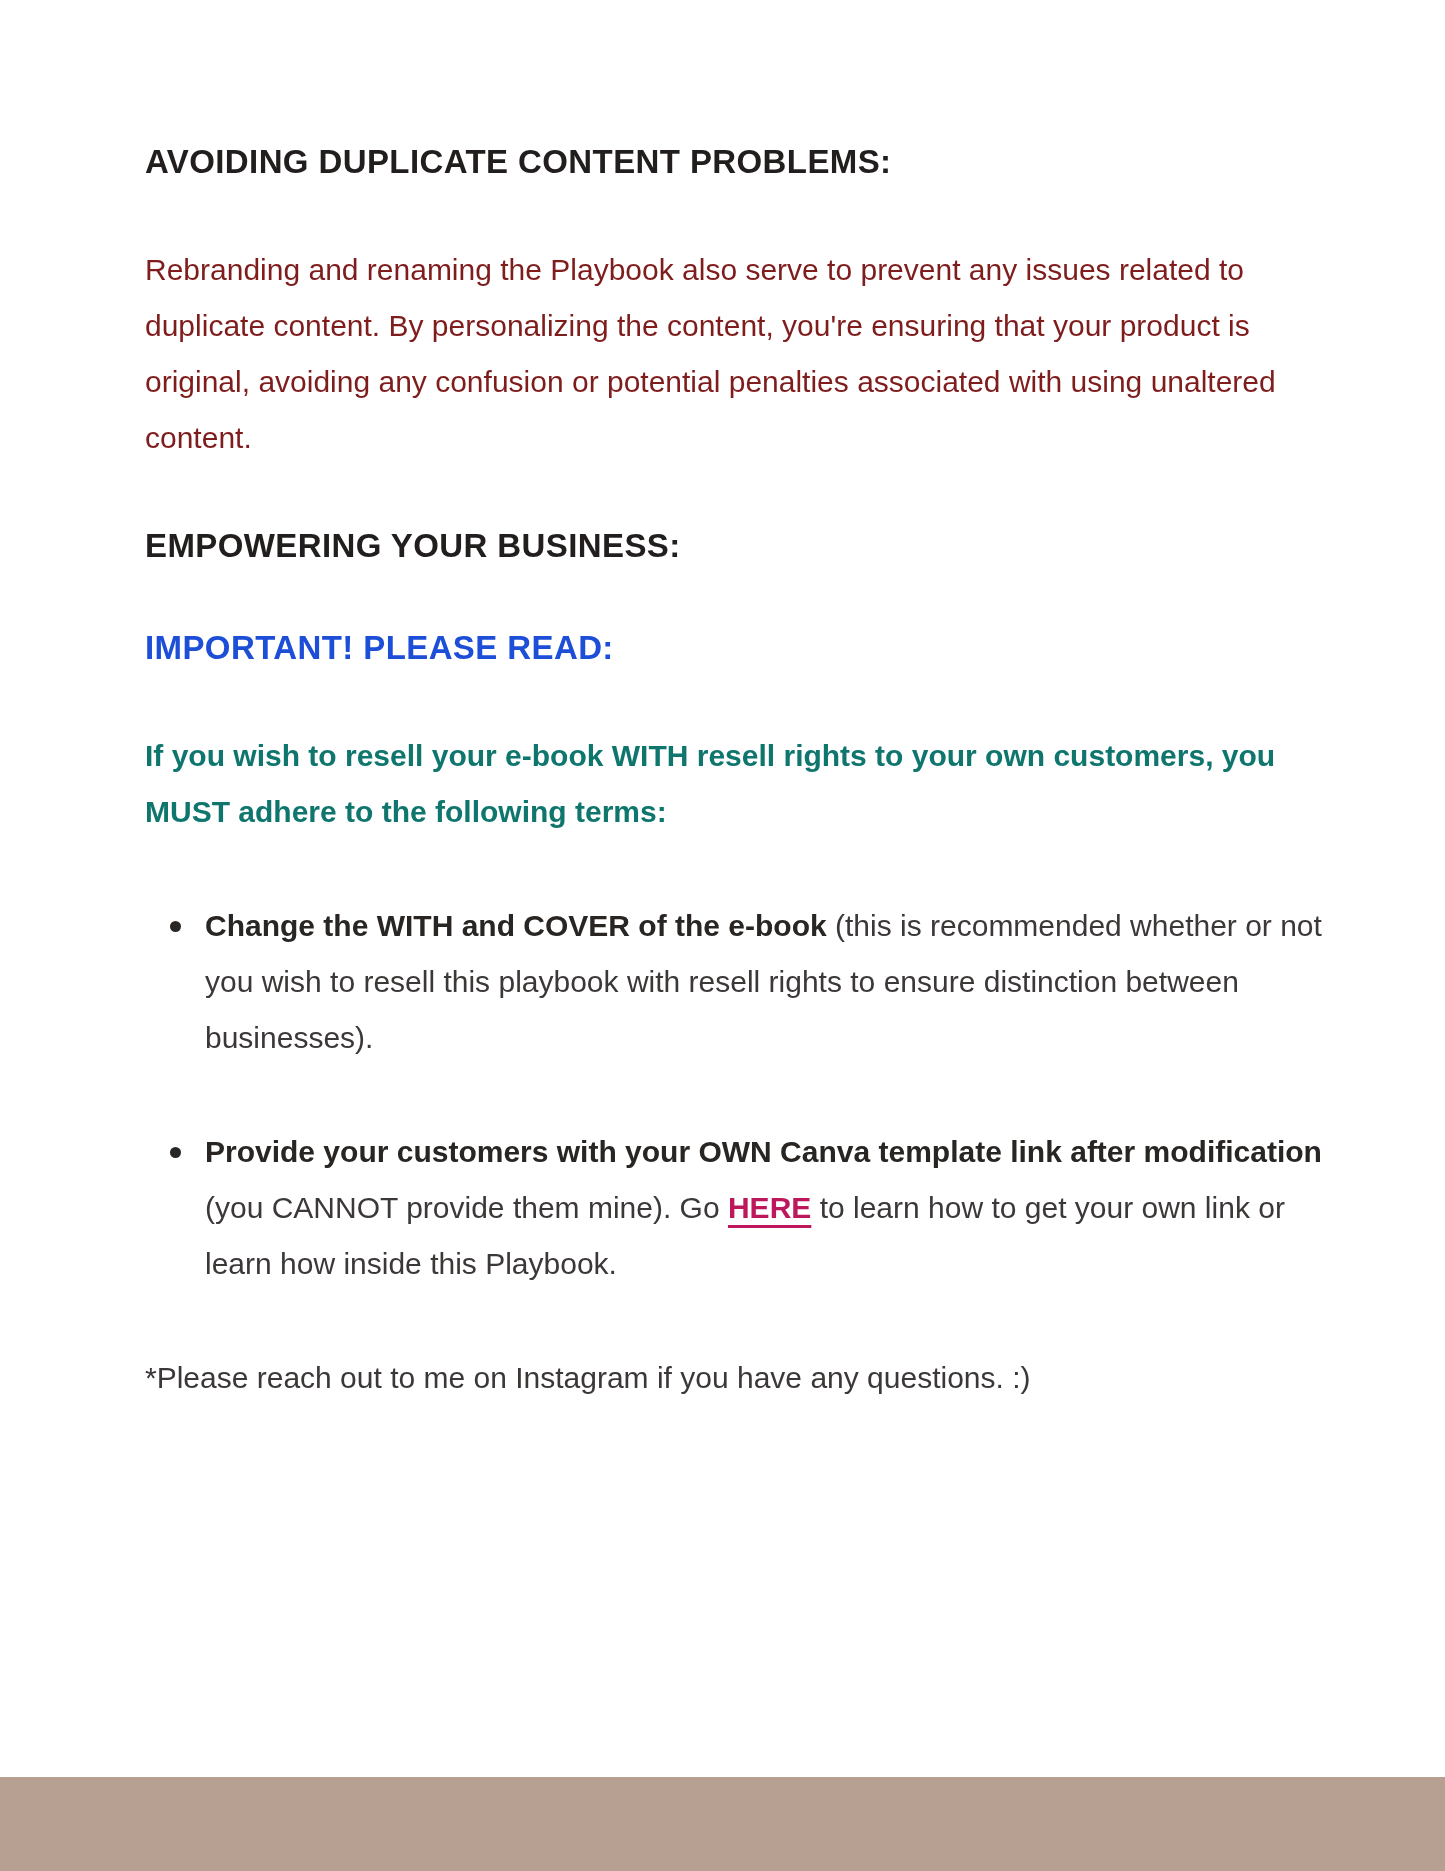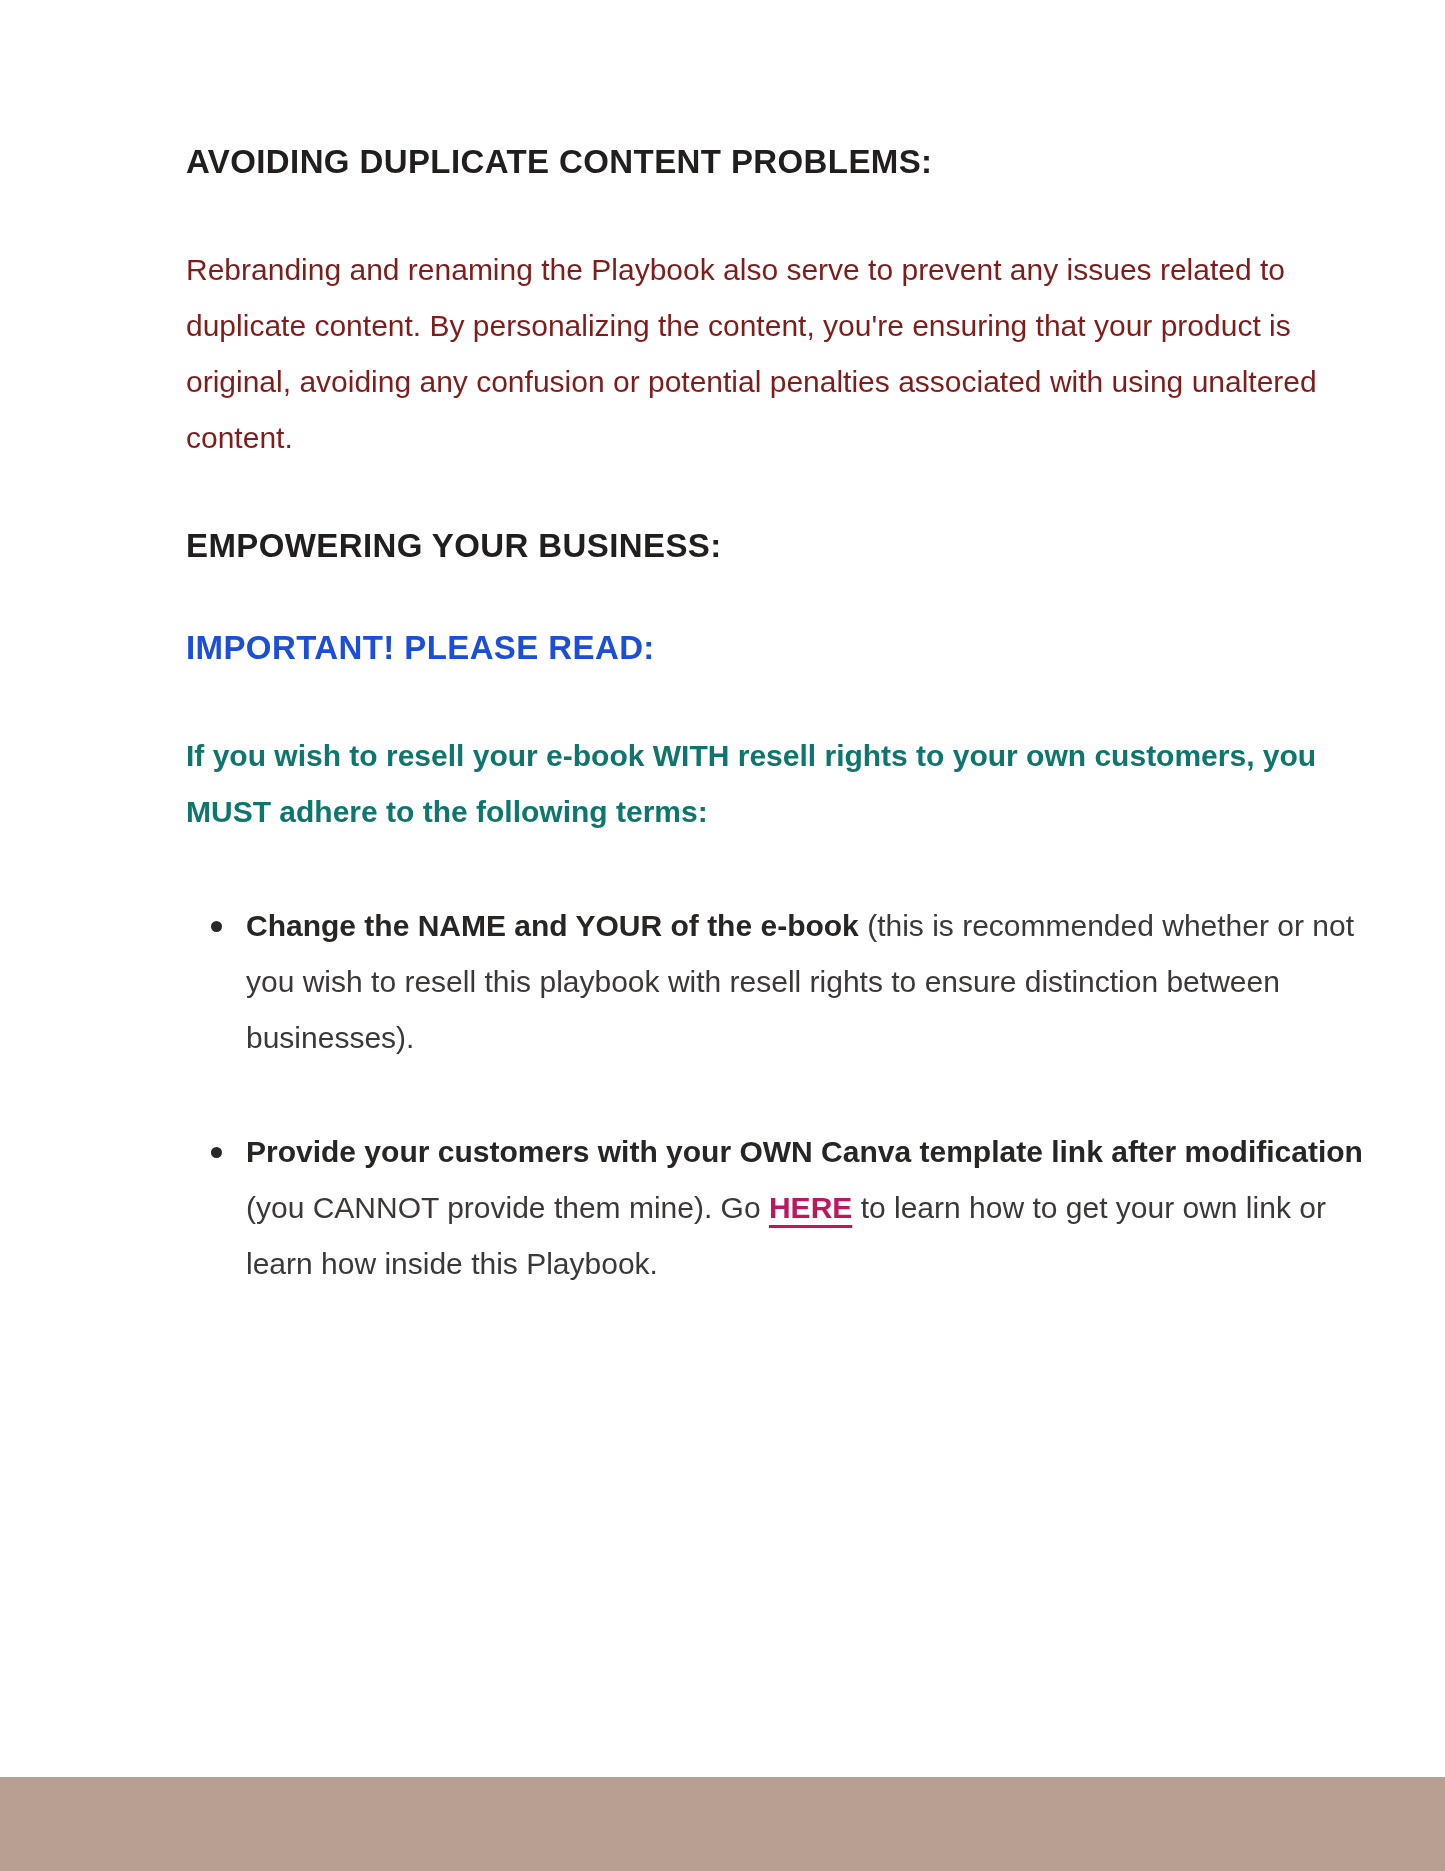--- a/index.html
+++ b/index.html
@@ -5,21 +5,20 @@
   * { margin: 0; padding: 0; box-sizing: border-box; }
   html, body { background: #ffffff; }
   body { font-family: "Liberation Sans", "DejaVu Sans", sans-serif; }
 
   .page {
     position: relative;
     width: 1445px;
     height: 1871px;
     background: #ffffff;
     overflow: hidden;
-    padding-left: 41px;
   }
 
   .content {
     padding: 140px 0 0 145px;
     width: 1340px;
   }
 
   .text-col { max-width: 1180px; }
 
   .section-heading {
@@ -119,25 +118,26 @@
     <h2 class="section-heading text-col">EMPOWERING YOUR BUSINESS:</h2>
 
 
     <h2 class="section-heading accent text-col">IMPORTANT! PLEASE READ:</h2>
 
     <p class="body-para bold text-col">If you wish to resell your e-book WITH resell rights to your own customers, you MUST adhere to the following terms:</p>
 
     <ul class="bullet-list">
       <li class="bullet-row">
         <span class="bullet-dot"></span>
-        <span class="bullet-text"><strong>Change the NAME and YOUR of the e-book</strong><span> (this is recommended whether or not you wish to resell this playbook with resell rights to ensure distinction between businesses).</span></span>
+        <span class="bullet-text"><strong>Change the WITH and COVER of the e-book</strong><span> (this is recommended whether or not you wish to resell this playbook with resell rights to ensure distinction between businesses).</span></span>
       </li>
       <li class="bullet-row">
         <span class="bullet-dot"></span>
         <span class="bullet-text"><strong>Provide your customers with your OWN Canva template link after modification</strong><span> (you CANNOT provide them mine). Go </span><a class="here-link">HERE</a><span> to learn how to get your own link or learn how inside this Playbook.</span></span>
       </li>
     </ul>
 
+    <p class="footnote text-col">*Please reach out to me on Instagram if you have any questions. :)</p>
 
   </main>
 
   <footer class="footer-bar"></footer>
 </div>
 
 </body></html>

